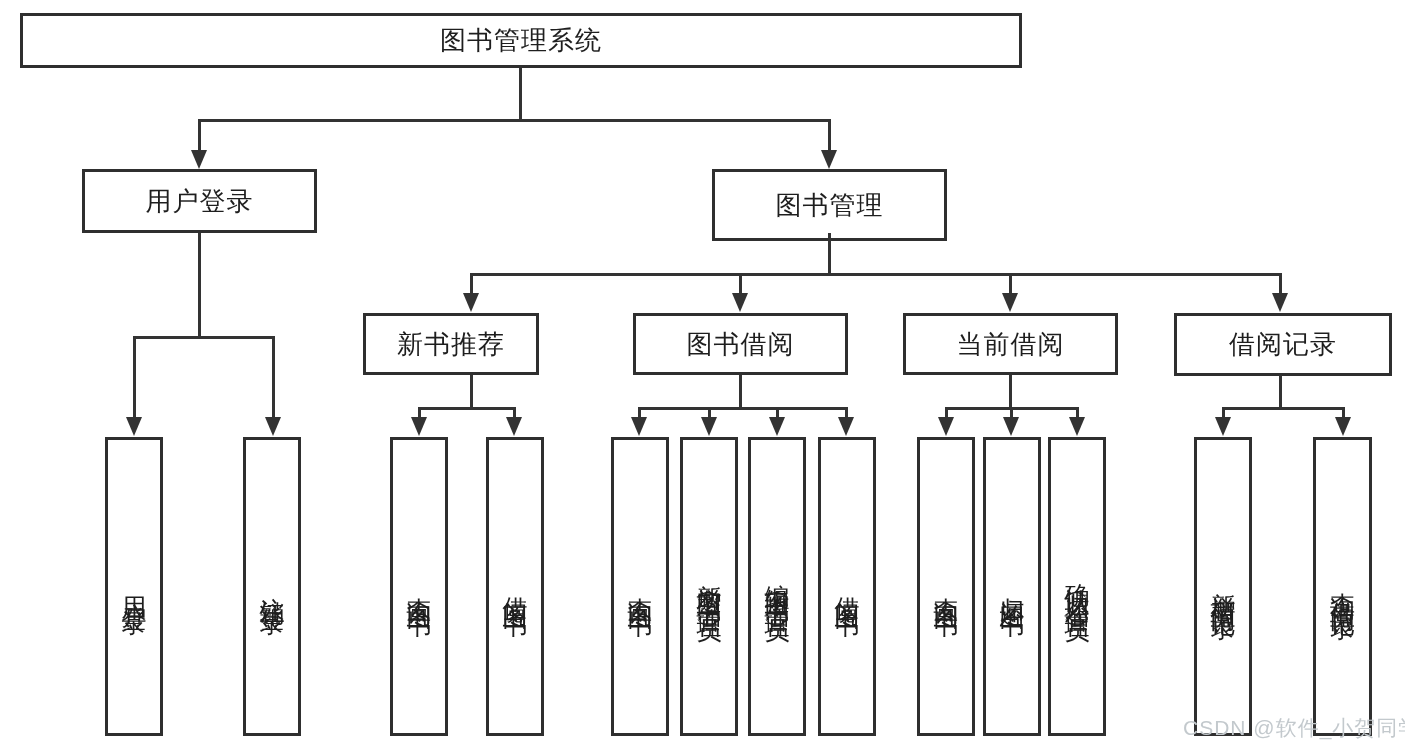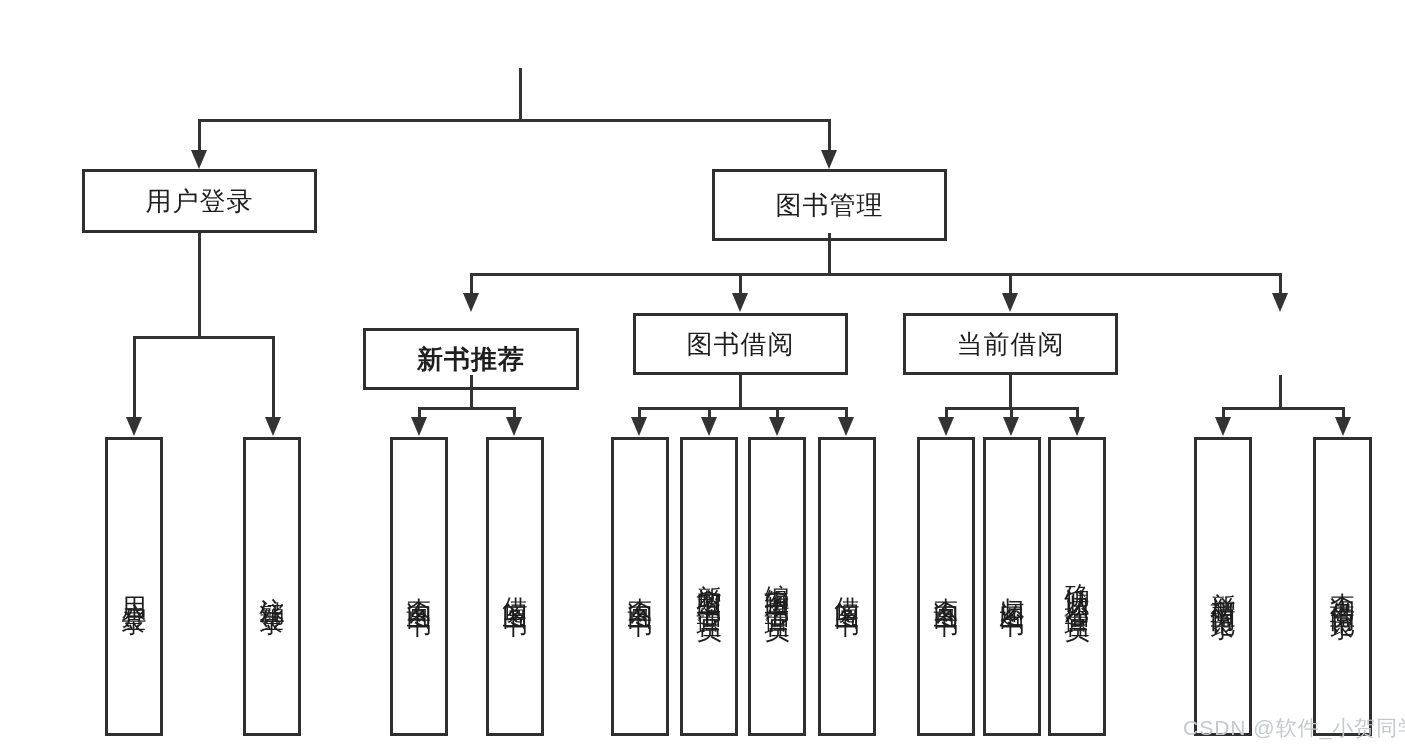--- a/index.html
+++ b/index.html
@@ -13,34 +13,37 @@
   .vl{position:absolute;width:3px;background:#333333;}
   .hl{position:absolute;height:3px;background:#333333;}
   .ah{position:absolute;width:0;height:0;border-left:8px solid transparent;
       border-right:8px solid transparent;border-top:19px solid #333333;}
   .wm{position:absolute;left:1183px;top:714px;font-size:21px;color:#c3c9cd;
       letter-spacing:1px;z-index:5;white-space:nowrap;}
   
   .b-root{left:20px;top:13px;width:1002px;height:55px;}
   .b-userlogin{left:82px;top:169px;width:235px;height:64px;}
   .b-bookmgmt{left:712px;top:169px;width:235px;height:72px;}
-  .b-newrec{left:363px;top:328px;width:216px;height:62px;font-weight:bold;}
+  .b-newrec{left:363px;top:313px;width:176px;height:62px;}
   .b-borrow{left:633px;top:313px;width:215px;height:62px;}
   .b-current{left:903px;top:313px;width:215px;height:62px;align-items:center;}
   .b-record{left:1174px;top:313px;width:218px;height:63px;}
   .l1{left:105px;} .l2{left:243px;} .l3{left:390px;} .l4{left:486px;}
   .l5{left:611px;} .l6{left:680px;} .l7{left:748px;} .l8{left:818px;}
   .l9{left:917px;} .l10{left:983px;} .l11{left:1048px;}
   .l12{left:1194px;} .l13{left:1313px;width:59px;}
 </style>
 </head>
 <body>
 
 <div class="stage">
 
+  <div class="box hbox b-root">
+    <span>图书管理系统</span>
+  </div>
 
   <div class="vl" style="left:519px;top:68px;height:51px"></div>
   <div class="hl" style="left:198px;top:119px;width:633px"></div>
   <div class="vl" style="left:198px;top:119px;height:31px"></div>
   <div class="ah" style="left:191px;top:150px"></div>
   <div class="vl" style="left:828px;top:119px;height:31px"></div>
   <div class="ah" style="left:821px;top:150px"></div>
 
   <div class="box hbox b-userlogin">
     <span>用户登录</span>
@@ -68,20 +71,23 @@
   <div class="ah" style="left:1272px;top:293px"></div>
 
   <div class="box hbox b-newrec">
     <span>新书推荐</span>
   </div>
   <div class="box hbox b-borrow">
     <span>图书借阅</span>
   </div>
   <div class="box hbox b-current">
     <span>当前借阅</span>
+  </div>
+  <div class="box hbox b-record">
+    <span>借阅记录</span>
   </div>
 
   <div class="vl" style="left:470px;top:375px;height:35px"></div>
   <div class="hl" style="left:418px;top:407px;width:98px"></div>
   <div class="vl" style="left:418px;top:407px;height:11px"></div>
   <div class="ah" style="left:411px;top:417px"></div>
   <div class="vl" style="left:513px;top:407px;height:11px"></div>
   <div class="ah" style="left:506px;top:417px"></div>
 
   <div class="vl" style="left:739px;top:375px;height:35px"></div>

